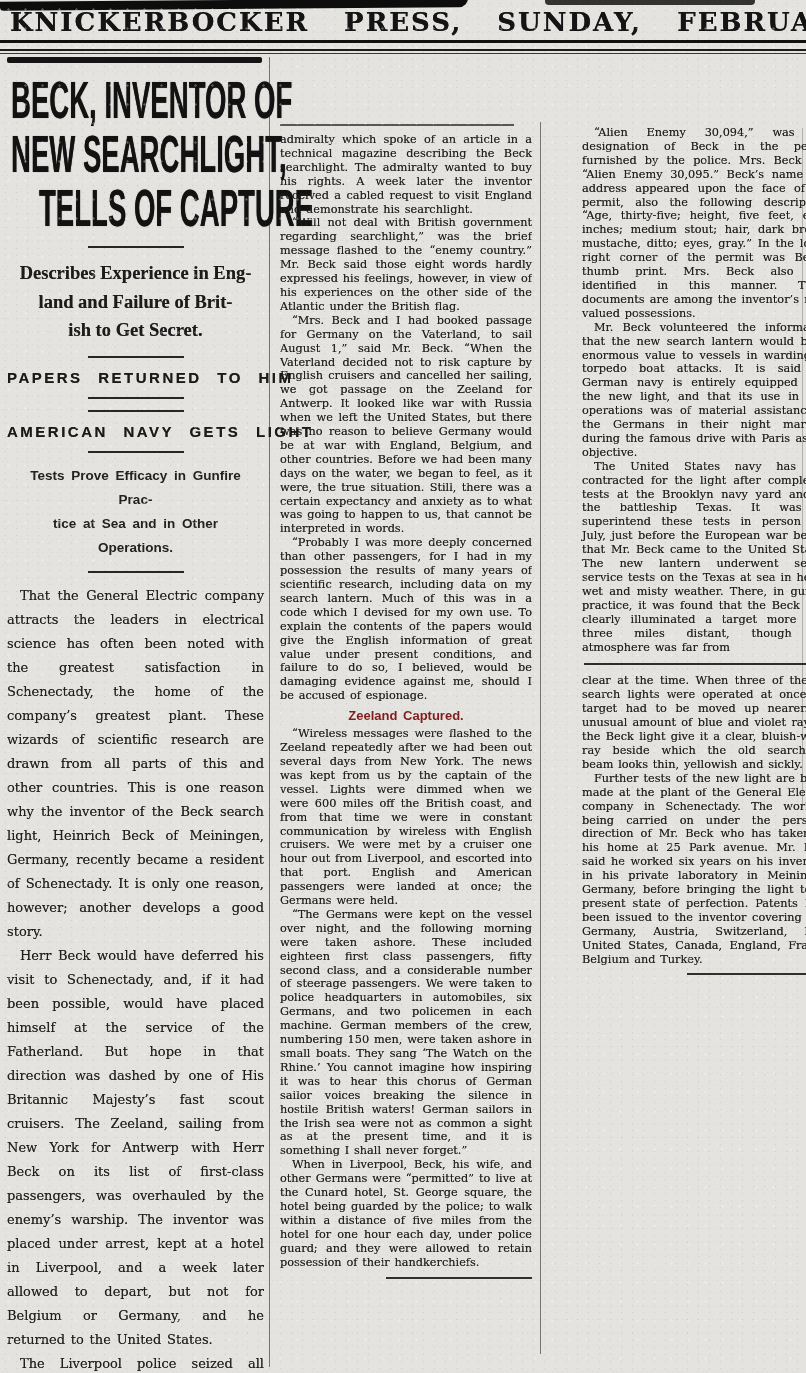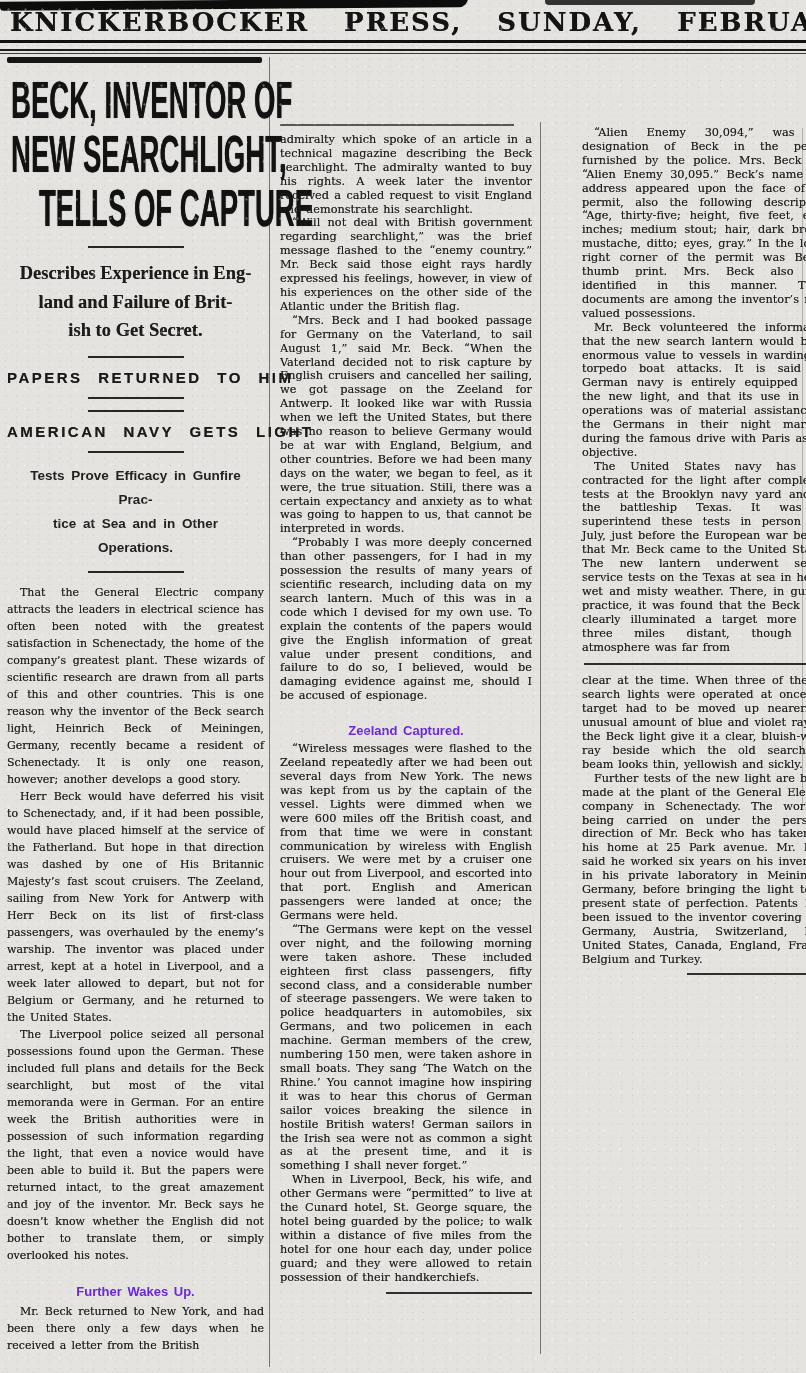--- a/index.html
+++ b/index.html
@@ -26,24 +26,24 @@
   
   .rule-heavy{height:6px;background:#151515;margin:0 2px 10px 0;border-radius:2px;}
   .headline-line{font-family:"Liberation Sans",sans-serif;font-weight:700;font-size:52px;line-height:54px;white-space:nowrap;color:#121212;transform:scaleX(.53);transform-origin:left center;text-shadow:0 0 1px rgba(0,0,0,.8);}
   .hl0{margin-left:4px;} .hl1{margin-left:4px;} .hl2{margin-left:32px;}
   .sep{width:96px;border-top:2px solid #262626;margin:11px auto;}
   .deck{font-family:"Liberation Serif",serif;font-weight:700;font-size:18.5px;line-height:28.5px;text-align:center;white-space:pre-line;color:#1c1c1c;margin:0 0;text-shadow:0 0 .5px rgba(0,0,0,.55);}
   .deck-small{font-family:"Liberation Sans",sans-serif;font-weight:700;font-size:13.5px;line-height:24px;text-align:center;white-space:pre-line;word-spacing:3px;color:#222;margin:3px 8px;}
   .crosshead{font-family:"Liberation Sans",sans-serif;font-weight:700;font-size:15px;letter-spacing:2.5px;word-spacing:9px;text-align:center;color:#1a1a1a;margin:4px 0;white-space:nowrap;text-shadow:0 0 .5px rgba(0,0,0,.55);}
   
   .p{font-family:"DejaVu Serif",serif;text-align:justify;color:#1f1f1f;margin:0;text-shadow:0 0 .45px rgba(0,0,0,.55);}
-  .col-left .p{font-size:11px;line-height:17px;text-indent:13px;word-spacing:1.6px;}
+  .col-left .p{font-size:13px;line-height:24px;text-indent:13px;word-spacing:1.6px;}
   .col-middle .p,.col-right .p{font-size:11.3px;line-height:13.9px;text-indent:12px;word-spacing:1.2px;}
   .p.flush{text-indent:0;}
-  .sub{font-family:"Liberation Sans",sans-serif;font-weight:700;font-size:13px;text-align:center;word-spacing:2px;color:#6d28d9;margin:20px 0 4px;}
+  .sub{font-family:"Liberation Sans",sans-serif;font-weight:700;font-size:13px;text-align:center;word-spacing:2px;color:#7f1d1d;margin:5px 0 4px;}
   .rule-top{border-top:2px solid rgba(40,40,40,.75);width:93%;margin:0 0 7px 0;}
   .rule-full{border-top:2px solid #2d2d2d;margin:9px 2px;}
   .rule-right{width:58%;border-top:2px solid #303030;margin:7px 0 0 auto;}
 </style>
 </head>
 <body>
 
 <div class="page">
   <div class="smudge-a"></div>
   <div class="smudge-b"></div>
@@ -78,21 +78,21 @@
       <div class="p">That the General Electric company attracts the leaders in electrical science has often been noted with the greatest satisfaction in Schenectady, the home of the company’s greatest plant. These wizards of scientific research are drawn from all parts of this and other countries. This is one reason why the inventor of the Beck search light, Heinrich Beck of Meiningen, Germany, recently became a resident of Schenectady. It is only one reason, however; another develops a good story.</div>
       <div class="p">Herr Beck would have deferred his visit to Schenectady, and, if it had been possible, would have placed himself at the service of the Fatherland. But hope in that direction was dashed by one of His Britannic Majesty’s fast scout cruisers. The Zeeland, sailing from New York for Antwerp with Herr Beck on its list of first-class passengers, was overhauled by the enemy’s warship. The inventor was placed under arrest, kept at a hotel in Liverpool, and a week later allowed to depart, but not for Belgium or Germany, and he returned to the United States.</div>
       <div class="p">The Liverpool police seized all personal possessions found upon the German. These included full plans and details for the Beck searchlight, but most of the vital memoranda were in German. For an entire week the British authorities were in possession of such information regarding the light, that even a novice would have been able to build it. But the papers were returned intact, to the great amazement and joy of the inventor. Mr. Beck says he doesn’t know whether the English did not bother to translate them, or simply overlooked his notes.</div>
       <div class="sub">Further Wakes Up.</div>
       <div class="p">Mr. Beck returned to New York, and had been there only a few days when he received a letter from the British</div>
     </div>
   <div class="vrule vrule-1"></div>
   <div class="col col-middle" id="col-middle">
       <div class="rule-top"></div>
       <div class="p flush">admiralty which spoke of an article in a technical magazine describing the Beck searchlight. The admiralty wanted to buy his rights. A week later the inventor received a cabled request to visit England and demonstrate his searchlight.</div>
-      <div class="p">“Will not deal with British government regarding searchlight,” was the brief message flashed to the “enemy country.” Mr. Beck said those eight rays hardly expressed his feelings, however, in view of his experiences on the other side of the Atlantic under the British flag.</div>
+      <div class="p">“Will not deal with British government regarding searchlight,” was the brief message flashed to the “enemy country.” Mr. Beck said those eight words hardly expressed his feelings, however, in view of his experiences on the other side of the Atlantic under the British flag.</div>
       <div class="p">“Mrs. Beck and I had booked passage for Germany on the Vaterland, to sail August 1,” said Mr. Beck. “When the Vaterland decided not to risk capture by English cruisers and cancelled her sailing, we got passage on the Zeeland for Antwerp. It looked like war with Russia when we left the United States, but there was no reason to believe Germany would be at war with England, Belgium, and other countries. Before we had been many days on the water, we began to feel, as it were, the true situation. Still, there was a certain expectancy and anxiety as to what was going to happen to us, that cannot be interpreted in words.</div>
       <div class="p">“Probably I was more deeply concerned than other passengers, for I had in my possession the results of many years of scientific research, including data on my search lantern. Much of this was in a code which I devised for my own use. To explain the contents of the papers would give the English information of great value under present conditions, and failure to do so, I believed, would be damaging evidence against me, should I be accused of espionage.</div>
       <div class="sub">Zeeland Captured.</div>
       <div class="p">“Wireless messages were flashed to the Zeeland repeatedly after we had been out several days from New York. The news was kept from us by the captain of the vessel. Lights were dimmed when we were 600 miles off the British coast, and from that time we were in constant communication by wireless with English cruisers. We were met by a cruiser one hour out from Liverpool, and escorted into that port. English and American passengers were landed at once; the Germans were held.</div>
       <div class="p">“The Germans were kept on the vessel over night, and the following morning were taken ashore. These included eighteen first class passengers, fifty second class, and a considerable number of steerage passengers. We were taken to police headquarters in automobiles, six Germans, and two policemen in each machine. German members of the crew, numbering 150 men, were taken ashore in small boats. They sang ‘The Watch on the Rhine.’ You cannot imagine how inspiring it was to hear this chorus of German sailor voices breaking the silence in hostile British waters! German sailors in the Irish sea were not as common a sight as at the present time, and it is something I shall never forget.”</div>
       <div class="p">When in Liverpool, Beck, his wife, and other Germans were “permitted” to live at the Cunard hotel, St. George square, the hotel being guarded by the police; to walk within a distance of five miles from the hotel for one hour each day, under police guard; and they were allowed to retain possession of their handkerchiefs.</div>
       <div class="rule-right"></div>
     </div>
   <div class="vrule vrule-2"></div>
   <div class="col col-right" id="col-right">

